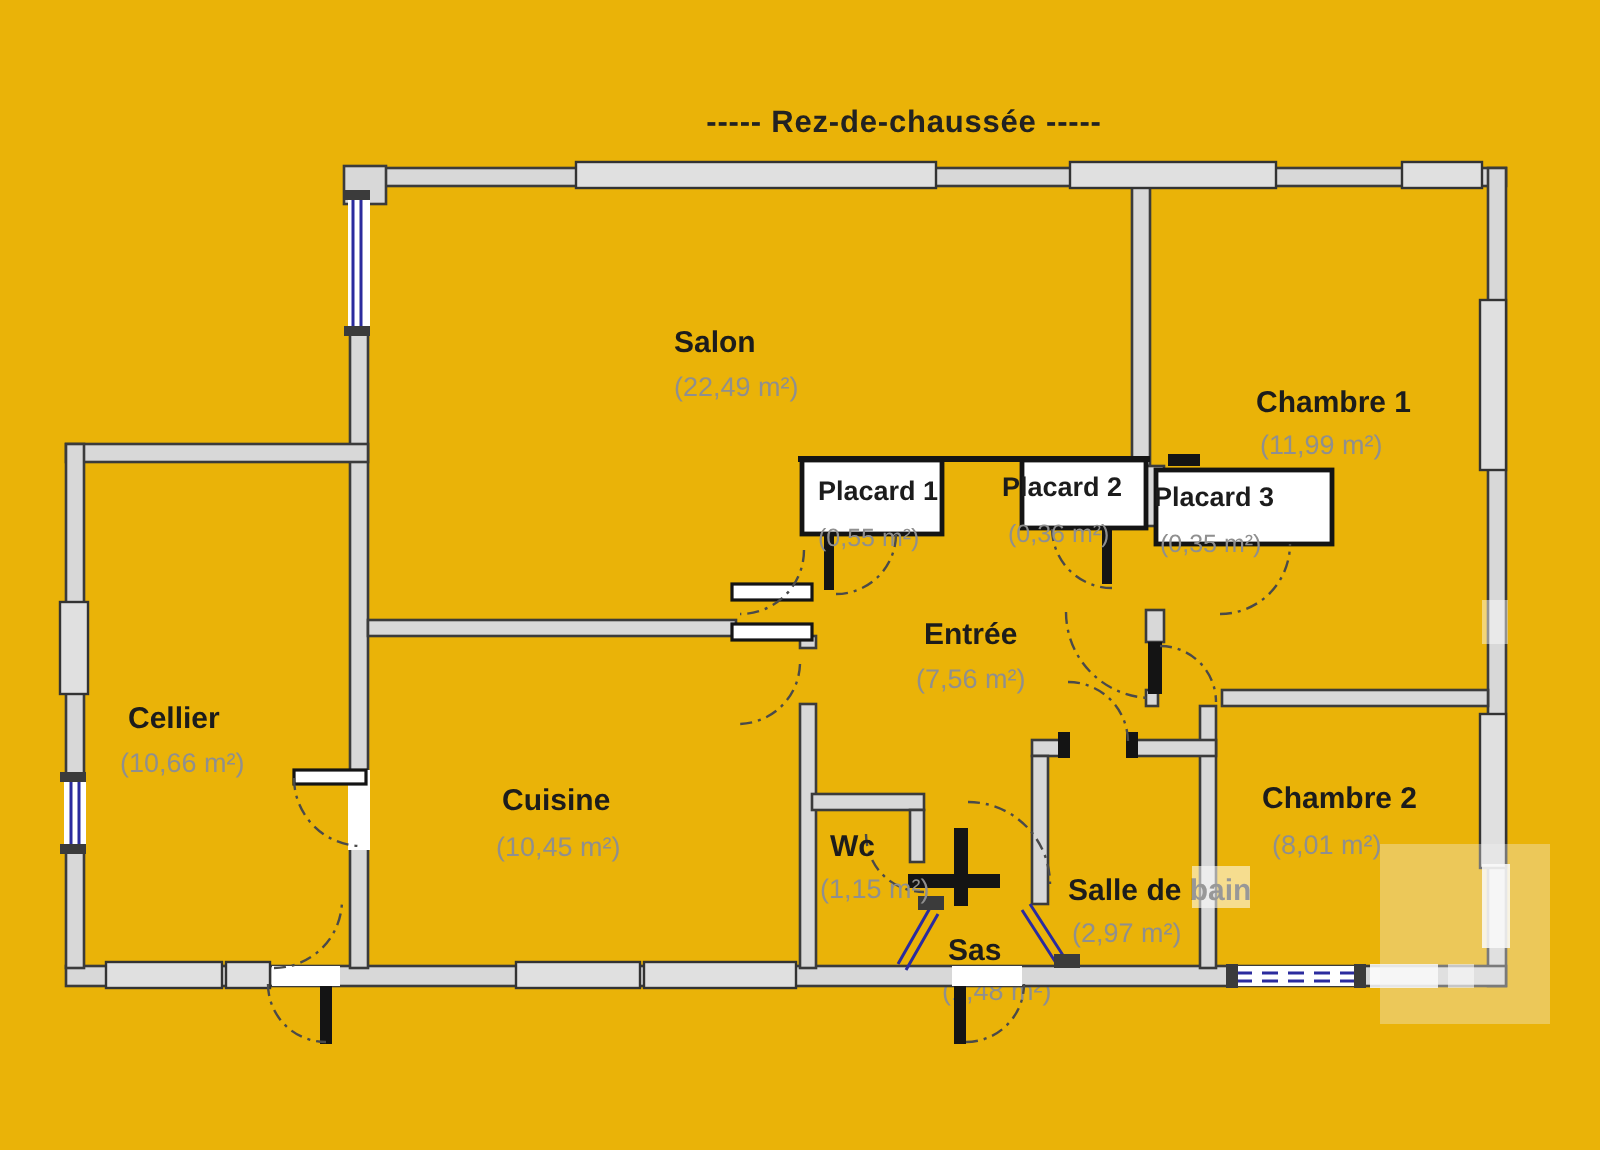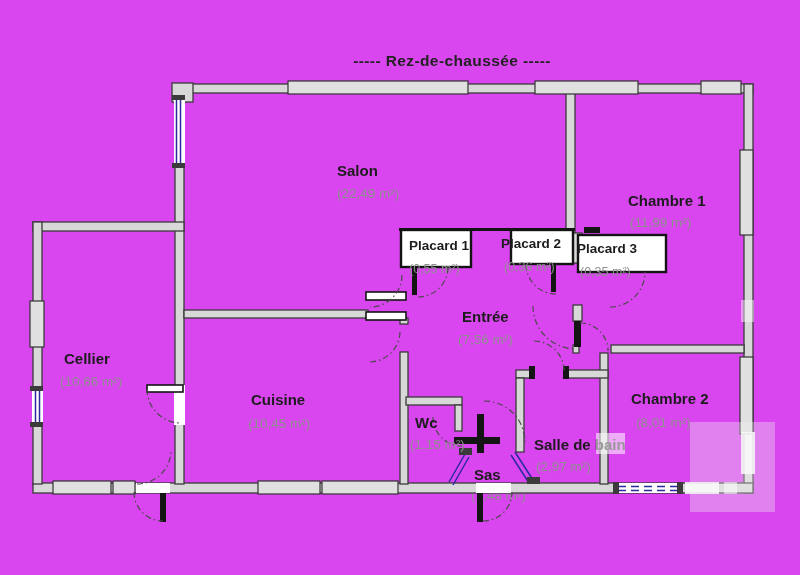--- a/index.html
+++ b/index.html
@@ -1,16 +1,16 @@
 <!DOCTYPE html>
 <html><head>
 <meta charset="utf-8">
 <style>
   html,body{margin:0;padding:0;background:#ffffff;}
-  .stage{position:relative;width:800px;height:575px;background:#d946ef;overflow:hidden;}
+  .stage{position:relative;width:800px;height:575px;background:#eab308;overflow:hidden;}
   svg{position:absolute;left:0;top:0;}
   svg text{font-family:"Liberation Sans",sans-serif;}
   .title{font-weight:700;font-size:15.5px;fill:#222;letter-spacing:.4px;}
   .rname{font-weight:700;font-size:15px;fill:#1c1c1c;}
   .rname-sm{font-weight:700;font-size:13.5px;fill:#1c1c1c;}
   .rarea{font-size:13.5px;fill:#8f8f8f;}
   .rarea-sm{font-size:12.5px;fill:#8f8f8f;}
   .wall{fill:#d8d8d8;stroke:#3b3b3b;stroke-width:1.3;}
   .thin{fill:#ffffff;stroke:#141414;stroke-width:2.4;}
   .bar{fill:#ffffff;stroke:#141414;stroke-width:1.6;}

